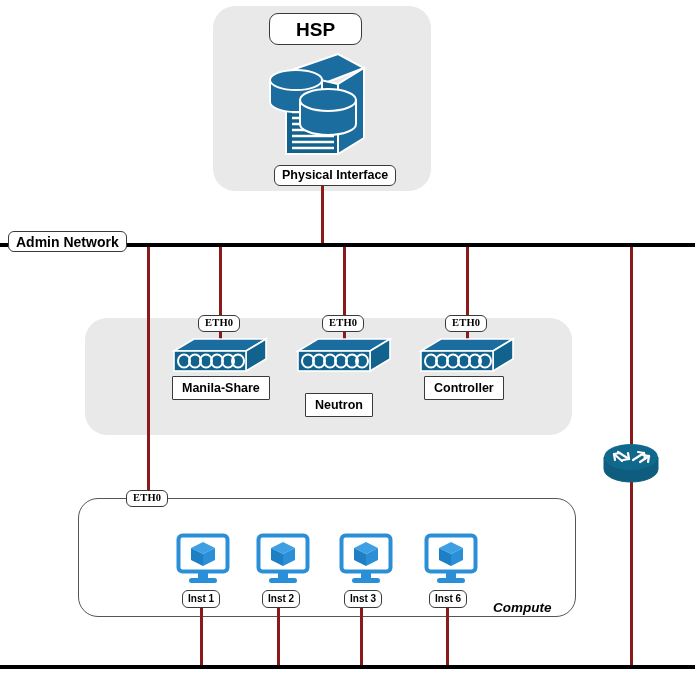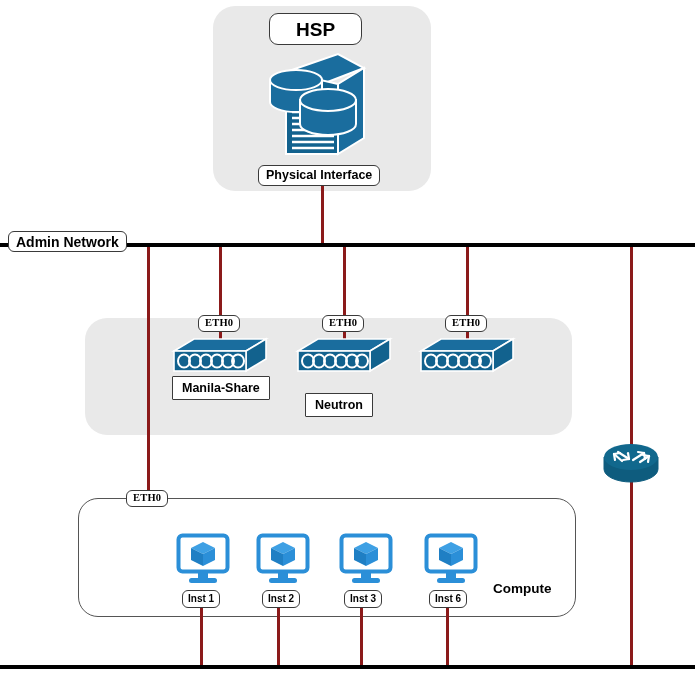--- a/index.html
+++ b/index.html
@@ -161,21 +161,21 @@
         <ellipse cx="40" cy="30" rx="26" ry="10" fill="#1a6d9e" stroke="#ffffff" stroke-width="2"></ellipse>
       </g>
 
       <g>
         <path d="M44,50 L44,74 A28,11 0 0 0 100,74 L100,50 Z" fill="#1a6d9e" stroke="#ffffff" stroke-width="2"></path>
         <ellipse cx="72" cy="50" rx="28" ry="11" fill="#1a6d9e" stroke="#ffffff" stroke-width="2"></ellipse>
       </g>
     </svg>
   </div>
 
-  <div class="label-box phys-label" style="left:258px; top:165px;">Physical Interface</div>
+  <div class="label-box phys-label" style="left:274px; top:165px;">Physical Interface</div>
 
   <div class="vwire" style="left:321px; top:185px; height:60px;"></div>
 
   <div class="bus" style="left:0px; top:243px; width:695px;"></div>
   <div class="label-box net-label" style="left:8px; top:231px;">Admin Network</div>
 
   <div class="vwire" style="left:147px; top:245px; height:256px;"></div>
   <div class="vwire" style="left:219px; top:245px; height:105px;"></div>
   <div class="vwire" style="left:343px; top:245px; height:105px;"></div>
   <div class="vwire" style="left:466px; top:245px; height:105px;"></div>
@@ -228,20 +228,21 @@
       <g fill="none" stroke="#ffffff" stroke-width="2">
         <ellipse cx="14" cy="24" rx="6" ry="6.5"></ellipse>
         <ellipse cx="25" cy="24" rx="6" ry="6.5"></ellipse>
         <ellipse cx="36" cy="24" rx="6" ry="6.5"></ellipse>
         <ellipse cx="47" cy="24" rx="6" ry="6.5"></ellipse>
         <ellipse cx="58" cy="24" rx="6" ry="6.5"></ellipse>
         <ellipse cx="68" cy="24" rx="6" ry="6.5"></ellipse>
       </g>
     </svg>
   </div>
+  <div class="label-box node-label" style="left:424px; top:376px;">Controller</div>
 
   <div class="icon" style="left:602px; top:443px; width:58px; height:42px;">
     <svg width="58" height="42" viewBox="0 0 58 42">
       <path d="M2,14 L2,26 A27,13 0 0 0 56,26 L56,14 Z" fill="#0e5c7e" stroke="#0e5c7e" stroke-width="1"></path>
       <ellipse cx="29" cy="14" rx="27" ry="13" fill="#11688d"></ellipse>
       <g stroke="#ffffff" stroke-width="2.2" fill="none" stroke-linecap="round">
         <path d="M20,18 L12,11"></path>
           <path d="M12,11 L18,10"></path>
           <path d="M12,11 L13,17"></path>
         <path d="M16,9 L27,16"></path>
@@ -252,21 +253,21 @@
           <path d="M42,10 L43,16"></path>
         <path d="M38,19 L47,13"></path>
           <path d="M47,13 L41,12"></path>
           <path d="M47,13 L46,19"></path>
       </g>
     </svg>
   </div>
 
   <div class="compute-box" style="left:78px; top:498px; width:498px; height:119px;"></div>
   <div class="label-box eth-label" style="left:126px; top:490px;">ETH0</div>
-  <div class="compute-caption" style="left:493px; top:581px;">Compute</div>
+  <div class="compute-caption" style="left:493px; top:600px;font-style:italic;">Compute</div>
 
   <div class="icon" style="left:176px; top:533px; width:54px; height:52px;">
     <svg width="54" height="52" viewBox="0 0 54 52">
       <rect x="2.5" y="2.5" width="49" height="36" rx="4" ry="4" fill="#ffffff" stroke="#2b8fd8" stroke-width="4"></rect>
       <rect x="22" y="39" width="10" height="6" fill="#2b8fd8"></rect>
       <rect x="13" y="45" width="28" height="5" rx="2.5" fill="#2b8fd8"></rect>
       <g>
         <polygon points="27,9 39,15 27,21 15,15" fill="#3ea0e4"></polygon>
         <polygon points="15,15 27,21 27,33 15,27" fill="#1f7fc4"></polygon>
         <polygon points="39,15 39,27 27,33 27,21" fill="#2b8fd8"></polygon>

